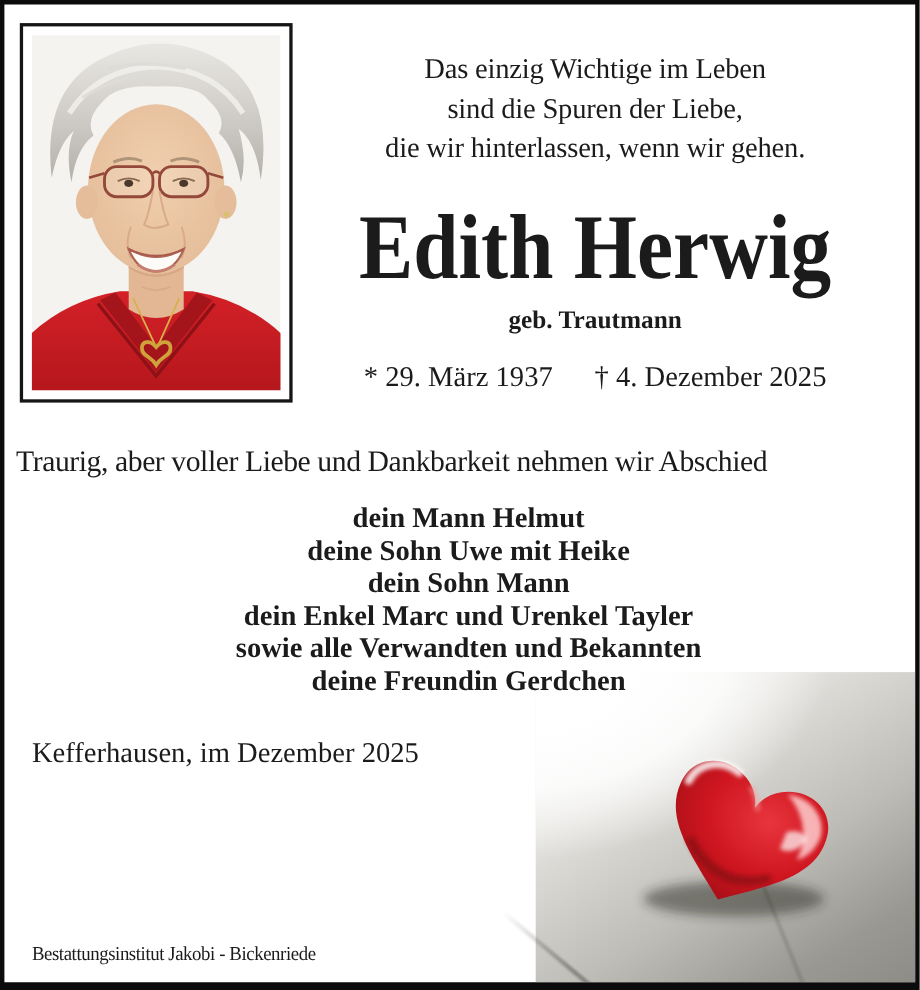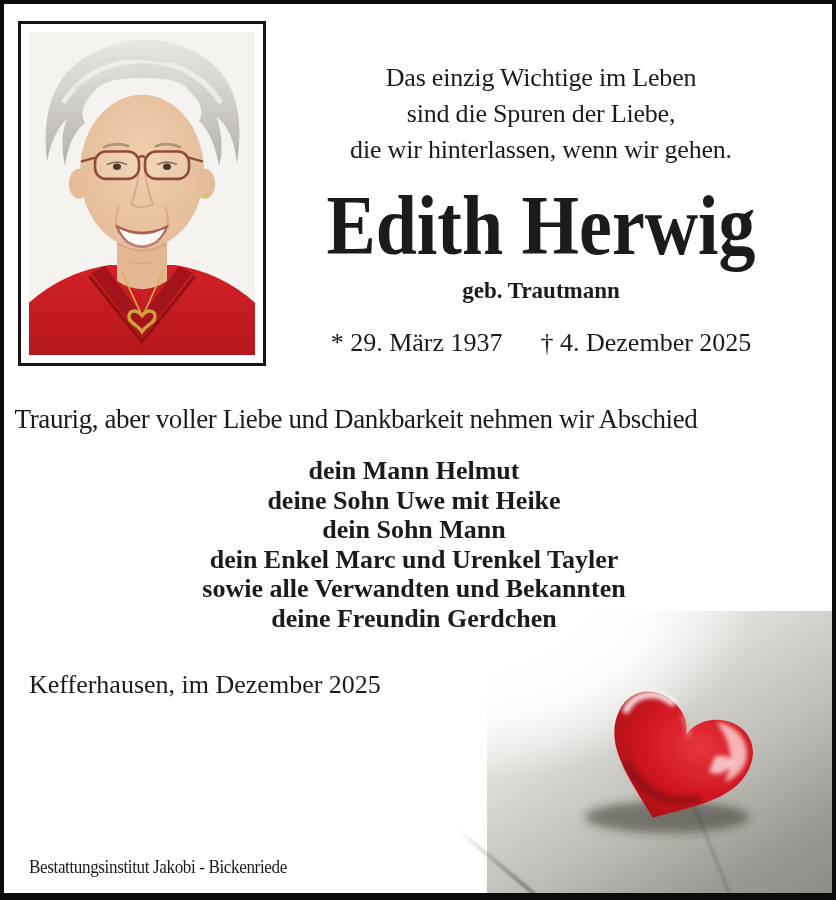--- a/index.html
+++ b/index.html
@@ -22,33 +22,33 @@
     box-sizing:border-box;
     border:3px solid #151515;
     background:#ffffff;
     padding:8px;
     z-index:3;
   }
   .portrait-frame svg{display:block;width:100%;height:100%;}
 
   
   .right-col{left:270px;top:0;width:534px;text-align:center;z-index:3;}
-  .quote{top:56px;font-size:26px;line-height:36px;letter-spacing:-0.2px;}
+  .quote{top:41px;font-size:26px;line-height:36px;letter-spacing:-0.2px;}
   .name{
     top:176px;font-size:84px;font-weight:700;line-height:92px;
     white-space:nowrap;width:534px;
     transform:scaleX(0.88);transform-origin:50% 50%;
   }
   .maiden{top:274px;font-size:23px;font-weight:bold;}
   .dates{top:324px;font-size:26px;white-space:nowrap;}
   .dates .death-date{margin-left:38px;}
 
   
   .intro{left:0;top:400px;width:704px;text-align:center;font-size:27px;letter-spacing:-0.4px;z-index:3;}
-  .mourners{left:0;top:452px;width:820px;text-align:center;font-size:26px;font-weight:700;line-height:29.5px;z-index:3;}
+  .mourners{left:0;top:452px;width:820px;text-align:center;font-size:26px;font-weight:700;line-height:29.5px;z-index:3;padding-left:12px;}
 
   
   .place-date{left:25px;top:666px;font-size:26px;z-index:3;}
   .funeral{left:25px;top:710px;font-size:26px;line-height:32px;letter-spacing:-0.3px;z-index:3;}
   .funeral-home{left:25px;top:853px;font-size:18px;letter-spacing:-0.4px;transform:scaleX(0.95);transform-origin:0 50%;z-index:3;}
 
   
   .heart-photo{
     right:0;bottom:0;width:345px;height:282px;
     z-index:1;

